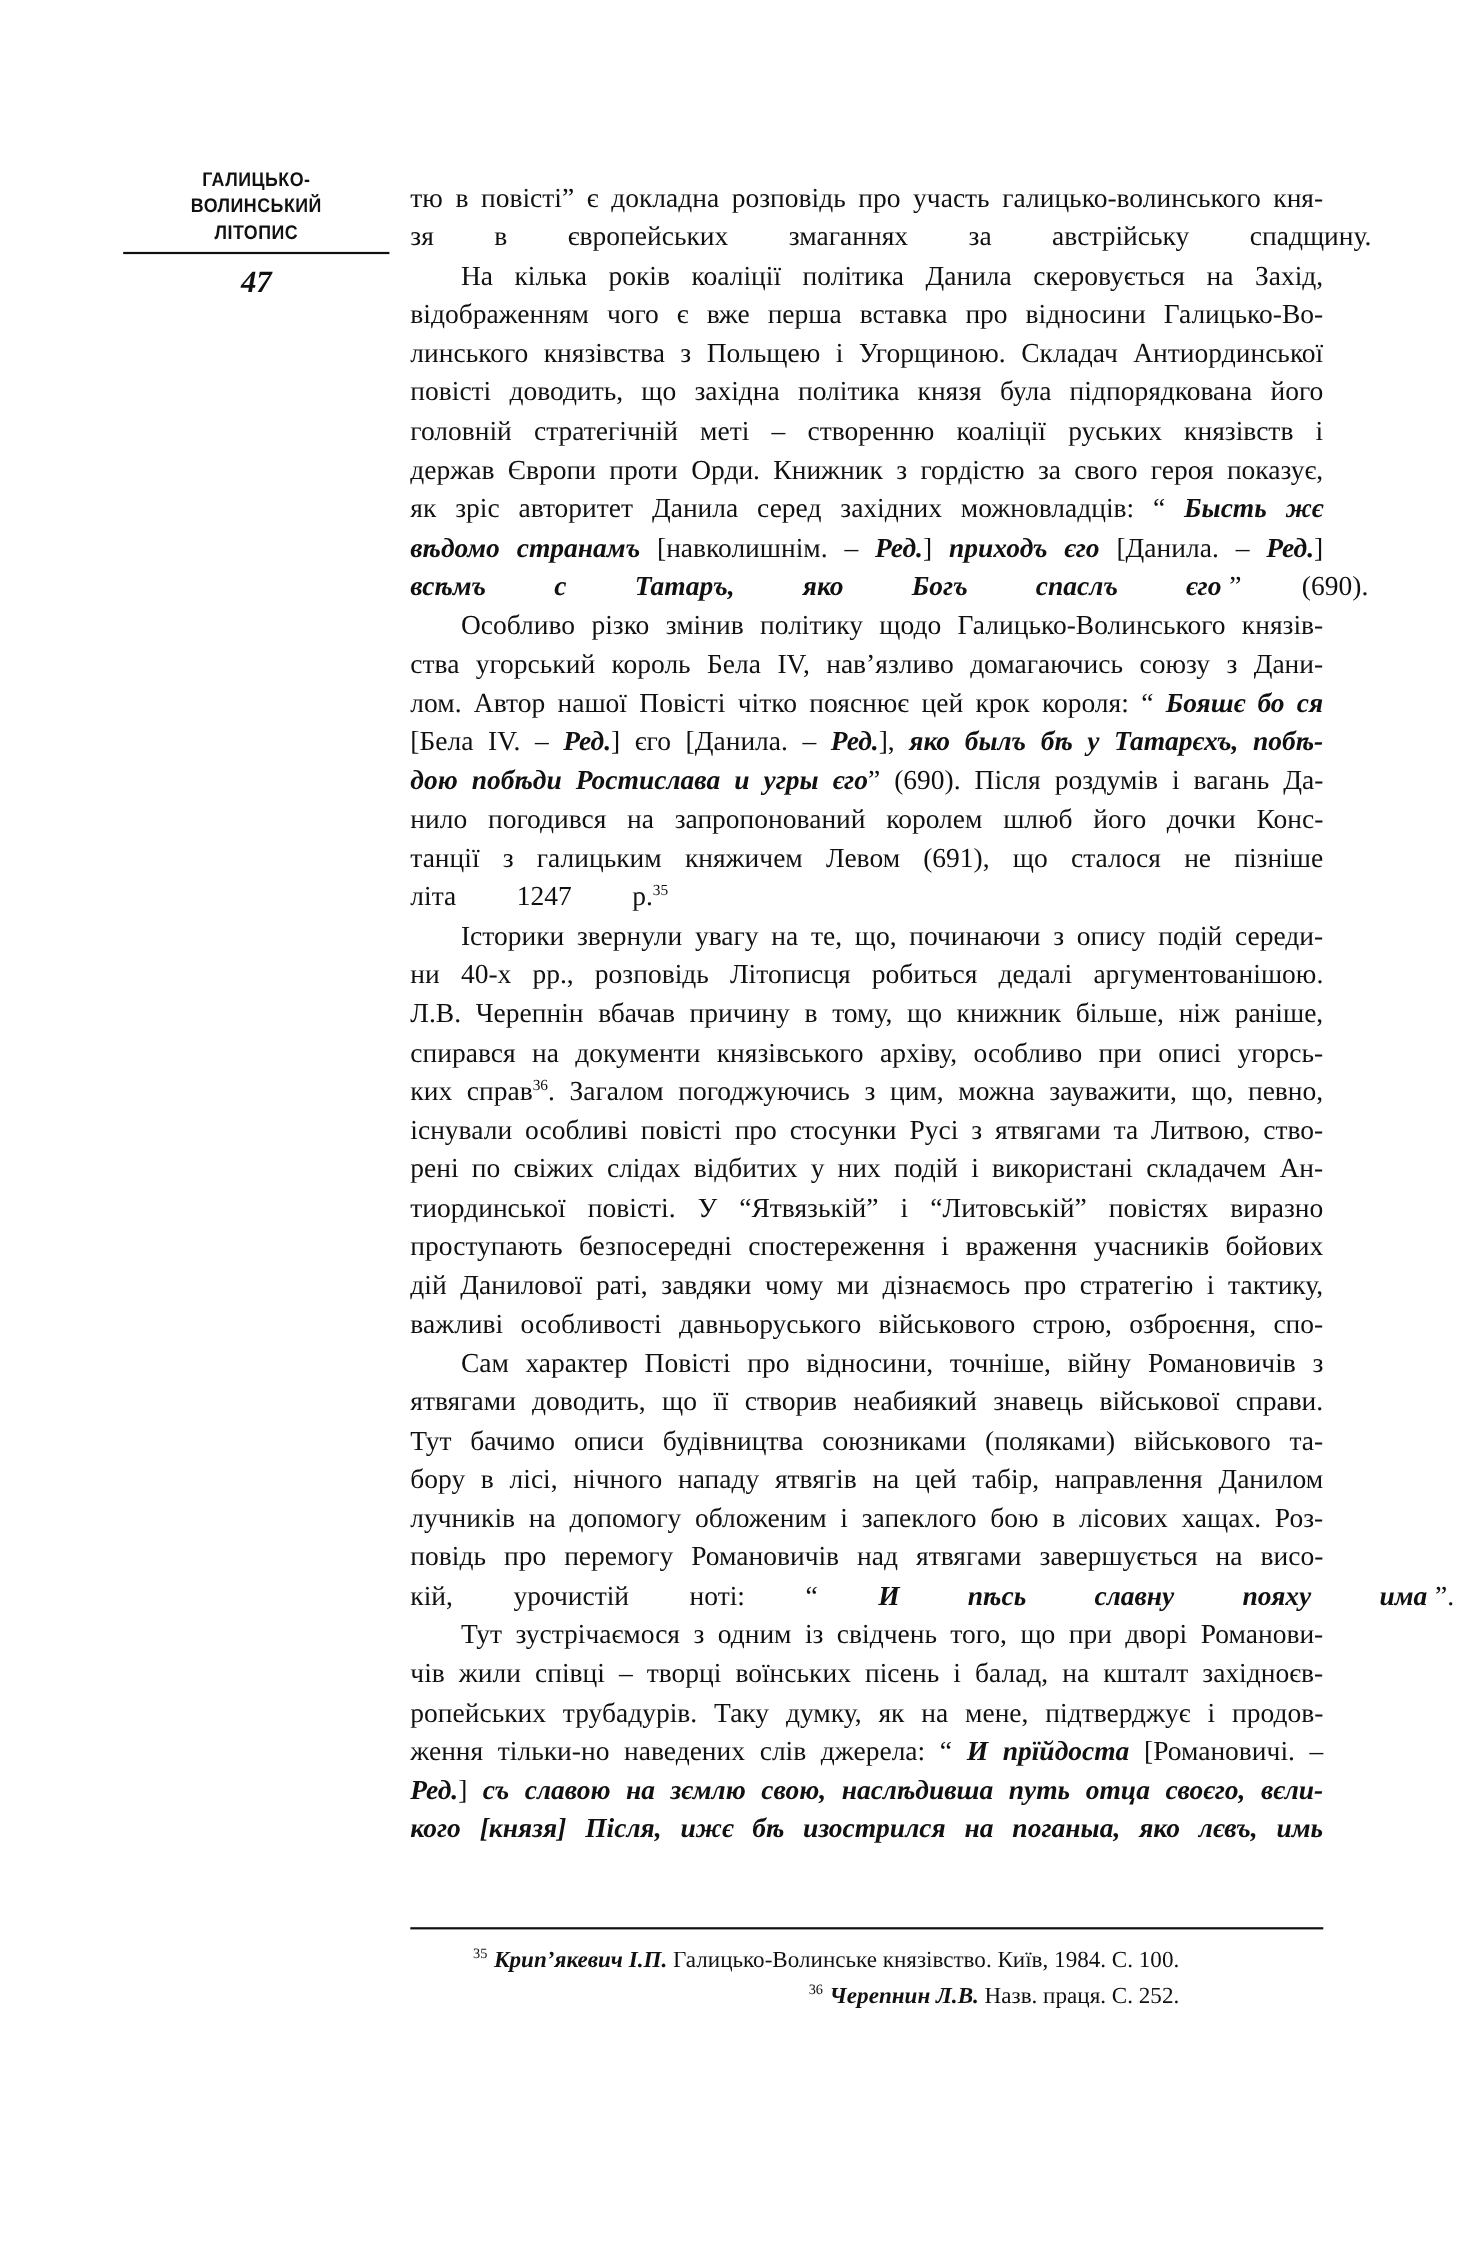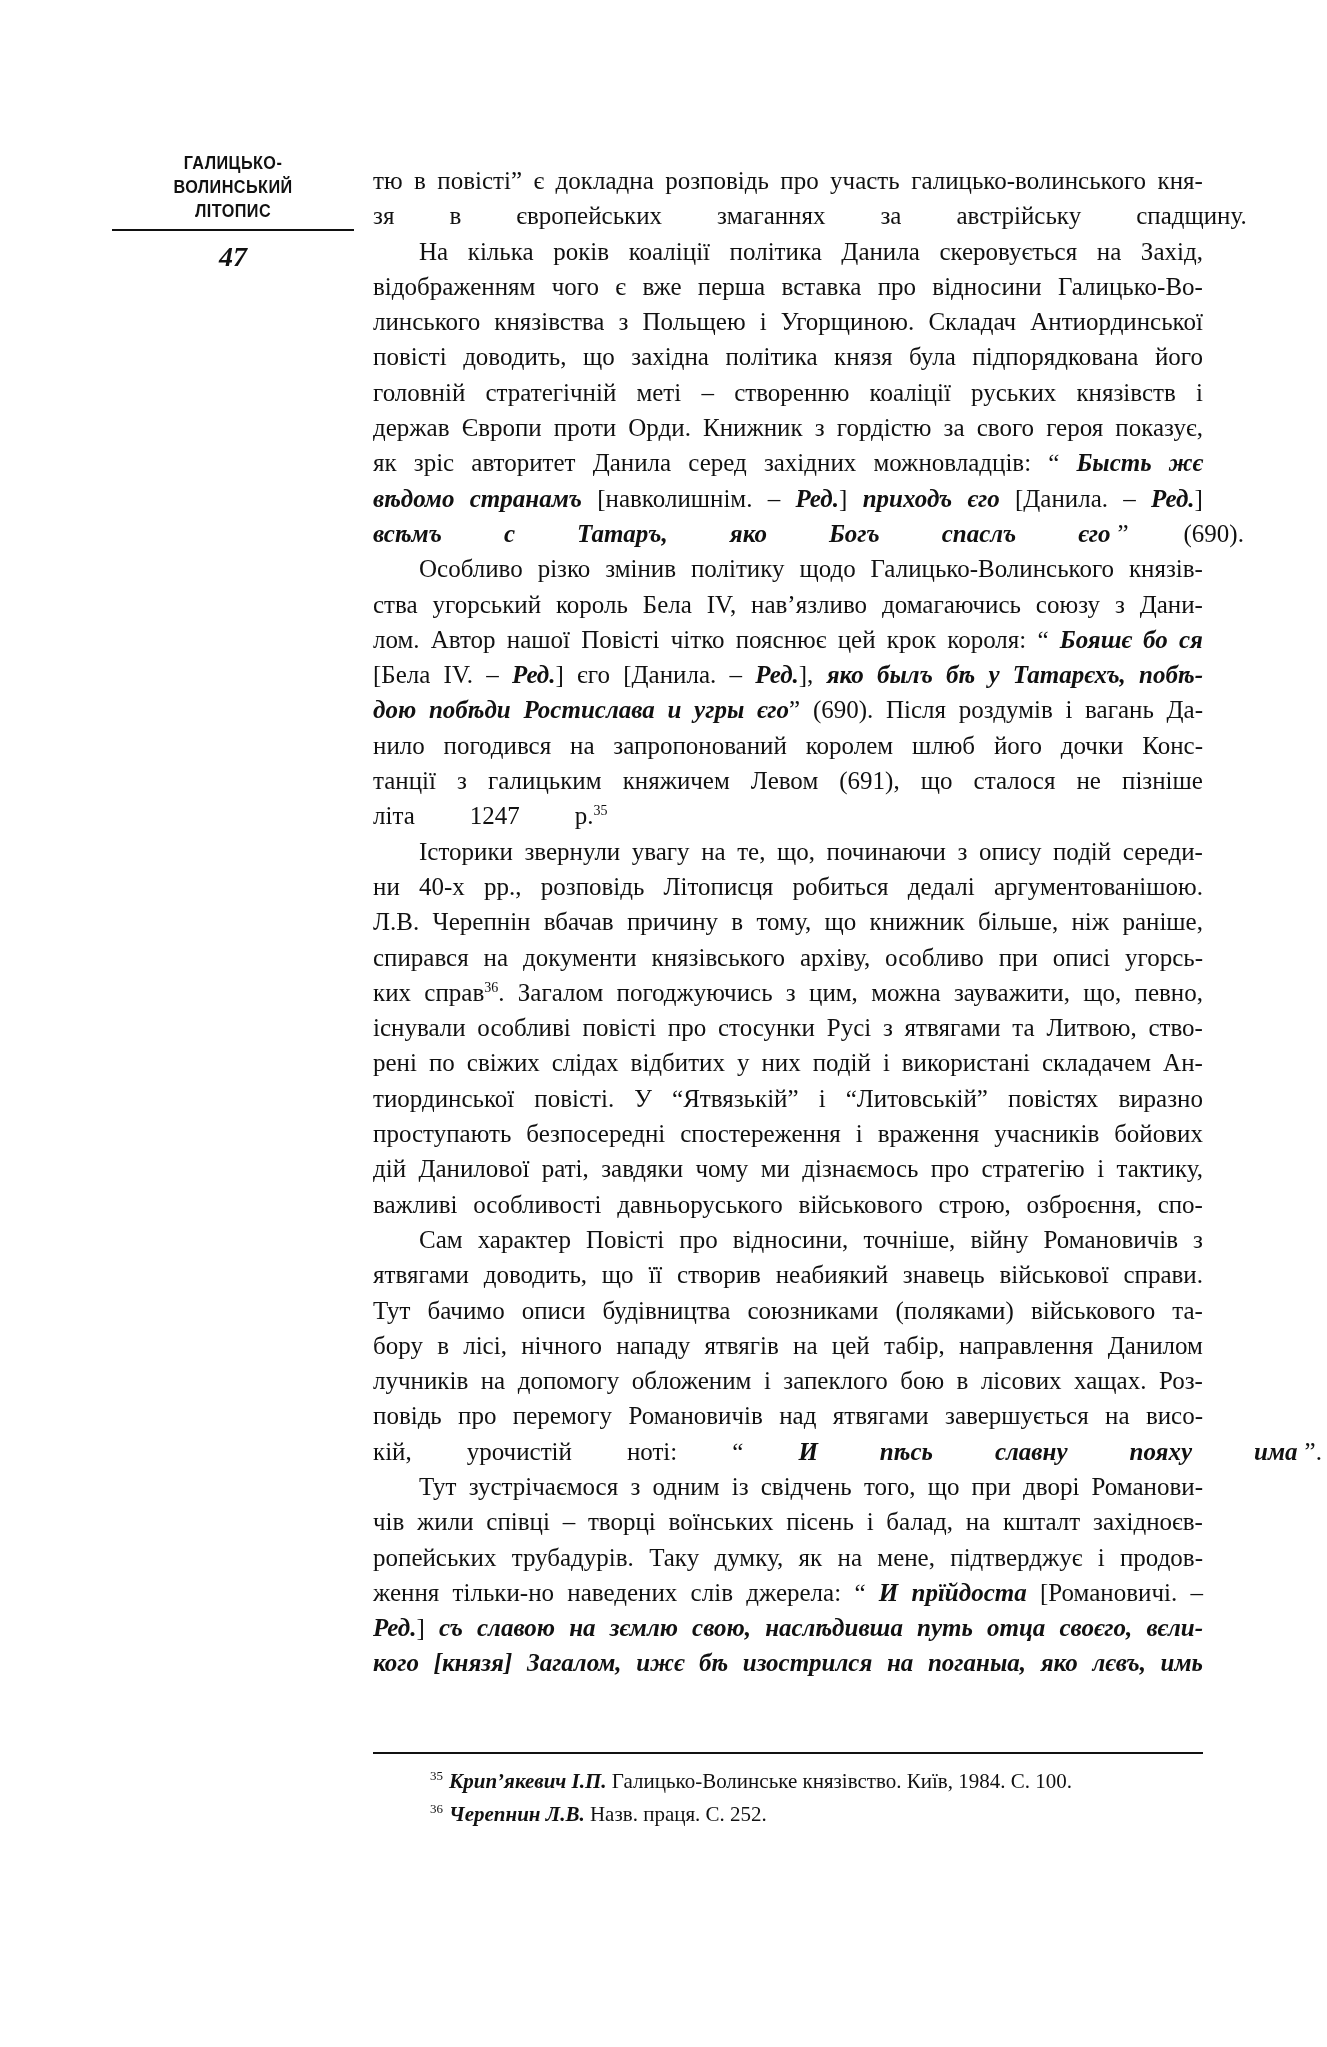--- a/index.html
+++ b/index.html
@@ -12,21 +12,21 @@
   .sidebar .pagenum { font-family:"Liberation Serif", serif; font-style:italic; font-weight:bold; font-size:28px; line-height:36px; }
   .body-text { position:absolute; left:373px; top:163px; width:830px; }
   .line { height:35.3px; line-height:35.3px; font-size:25px; white-space:nowrap;
           display:flex; justify-content:space-between; transform-origin:left center; }
   .line.last { justify-content:flex-start;gap:48px; }
   .line.last .seg { margin-right:7px; }
   .line.indent { padding-left:46px; }
   .seg.i { font-style:italic; font-weight:bold; }
   .sup { font-size:14px; vertical-align:super; line-height:0; }
   .fn-rule { position:absolute; left:373px; top:1752px; width:830px; height:2px; background:#111; }
-  .footnotes { position:absolute; left:430px; top:1765px; }
+  .footnotes { position:absolute; left:430px; top:1765px;text-align:right; }
   .fn { font-size:21px; line-height:33px; white-space:nowrap; }
   .fn .num { font-size:13px; vertical-align:super; line-height:0; margin-right:6px; }
   .fn .i { font-style:italic; font-weight:bold; }
 </style>
 </head>
 <body>
 
 <div class="sidebar">
   <div class="title">
     <div>ГАЛИЦЬКО-</div>
@@ -521,21 +521,21 @@
       <span class="seg"><span class="seg i">свою,</span></span>
       <span class="seg"><span class="seg i">наслѣдивша</span></span>
       <span class="seg"><span class="seg i">путь</span></span>
       <span class="seg"><span class="seg i">отца</span></span>
       <span class="seg"><span class="seg i">своєго,</span></span>
       <span class="seg"><span class="seg i">вєли-</span></span>
     </div>
     <div class="line">
       <span class="seg"><span class="seg i">кого</span></span>
       <span class="seg"><span class="seg i">[князя]</span></span>
-      <span class="seg"><span class="seg i">Загалом,</span></span>
+      <span class="seg"><span class="seg i">Після,</span></span>
       <span class="seg"><span class="seg i">ижє</span></span>
       <span class="seg"><span class="seg i">бѣ</span></span>
       <span class="seg"><span class="seg i">изострился</span></span>
       <span class="seg"><span class="seg i">на</span></span>
       <span class="seg"><span class="seg i">поганыа,</span></span>
       <span class="seg"><span class="seg i">яко</span></span>
       <span class="seg"><span class="seg i">лєвъ,</span></span>
       <span class="seg"><span class="seg i">имь</span></span>
     </div>
   </div>

